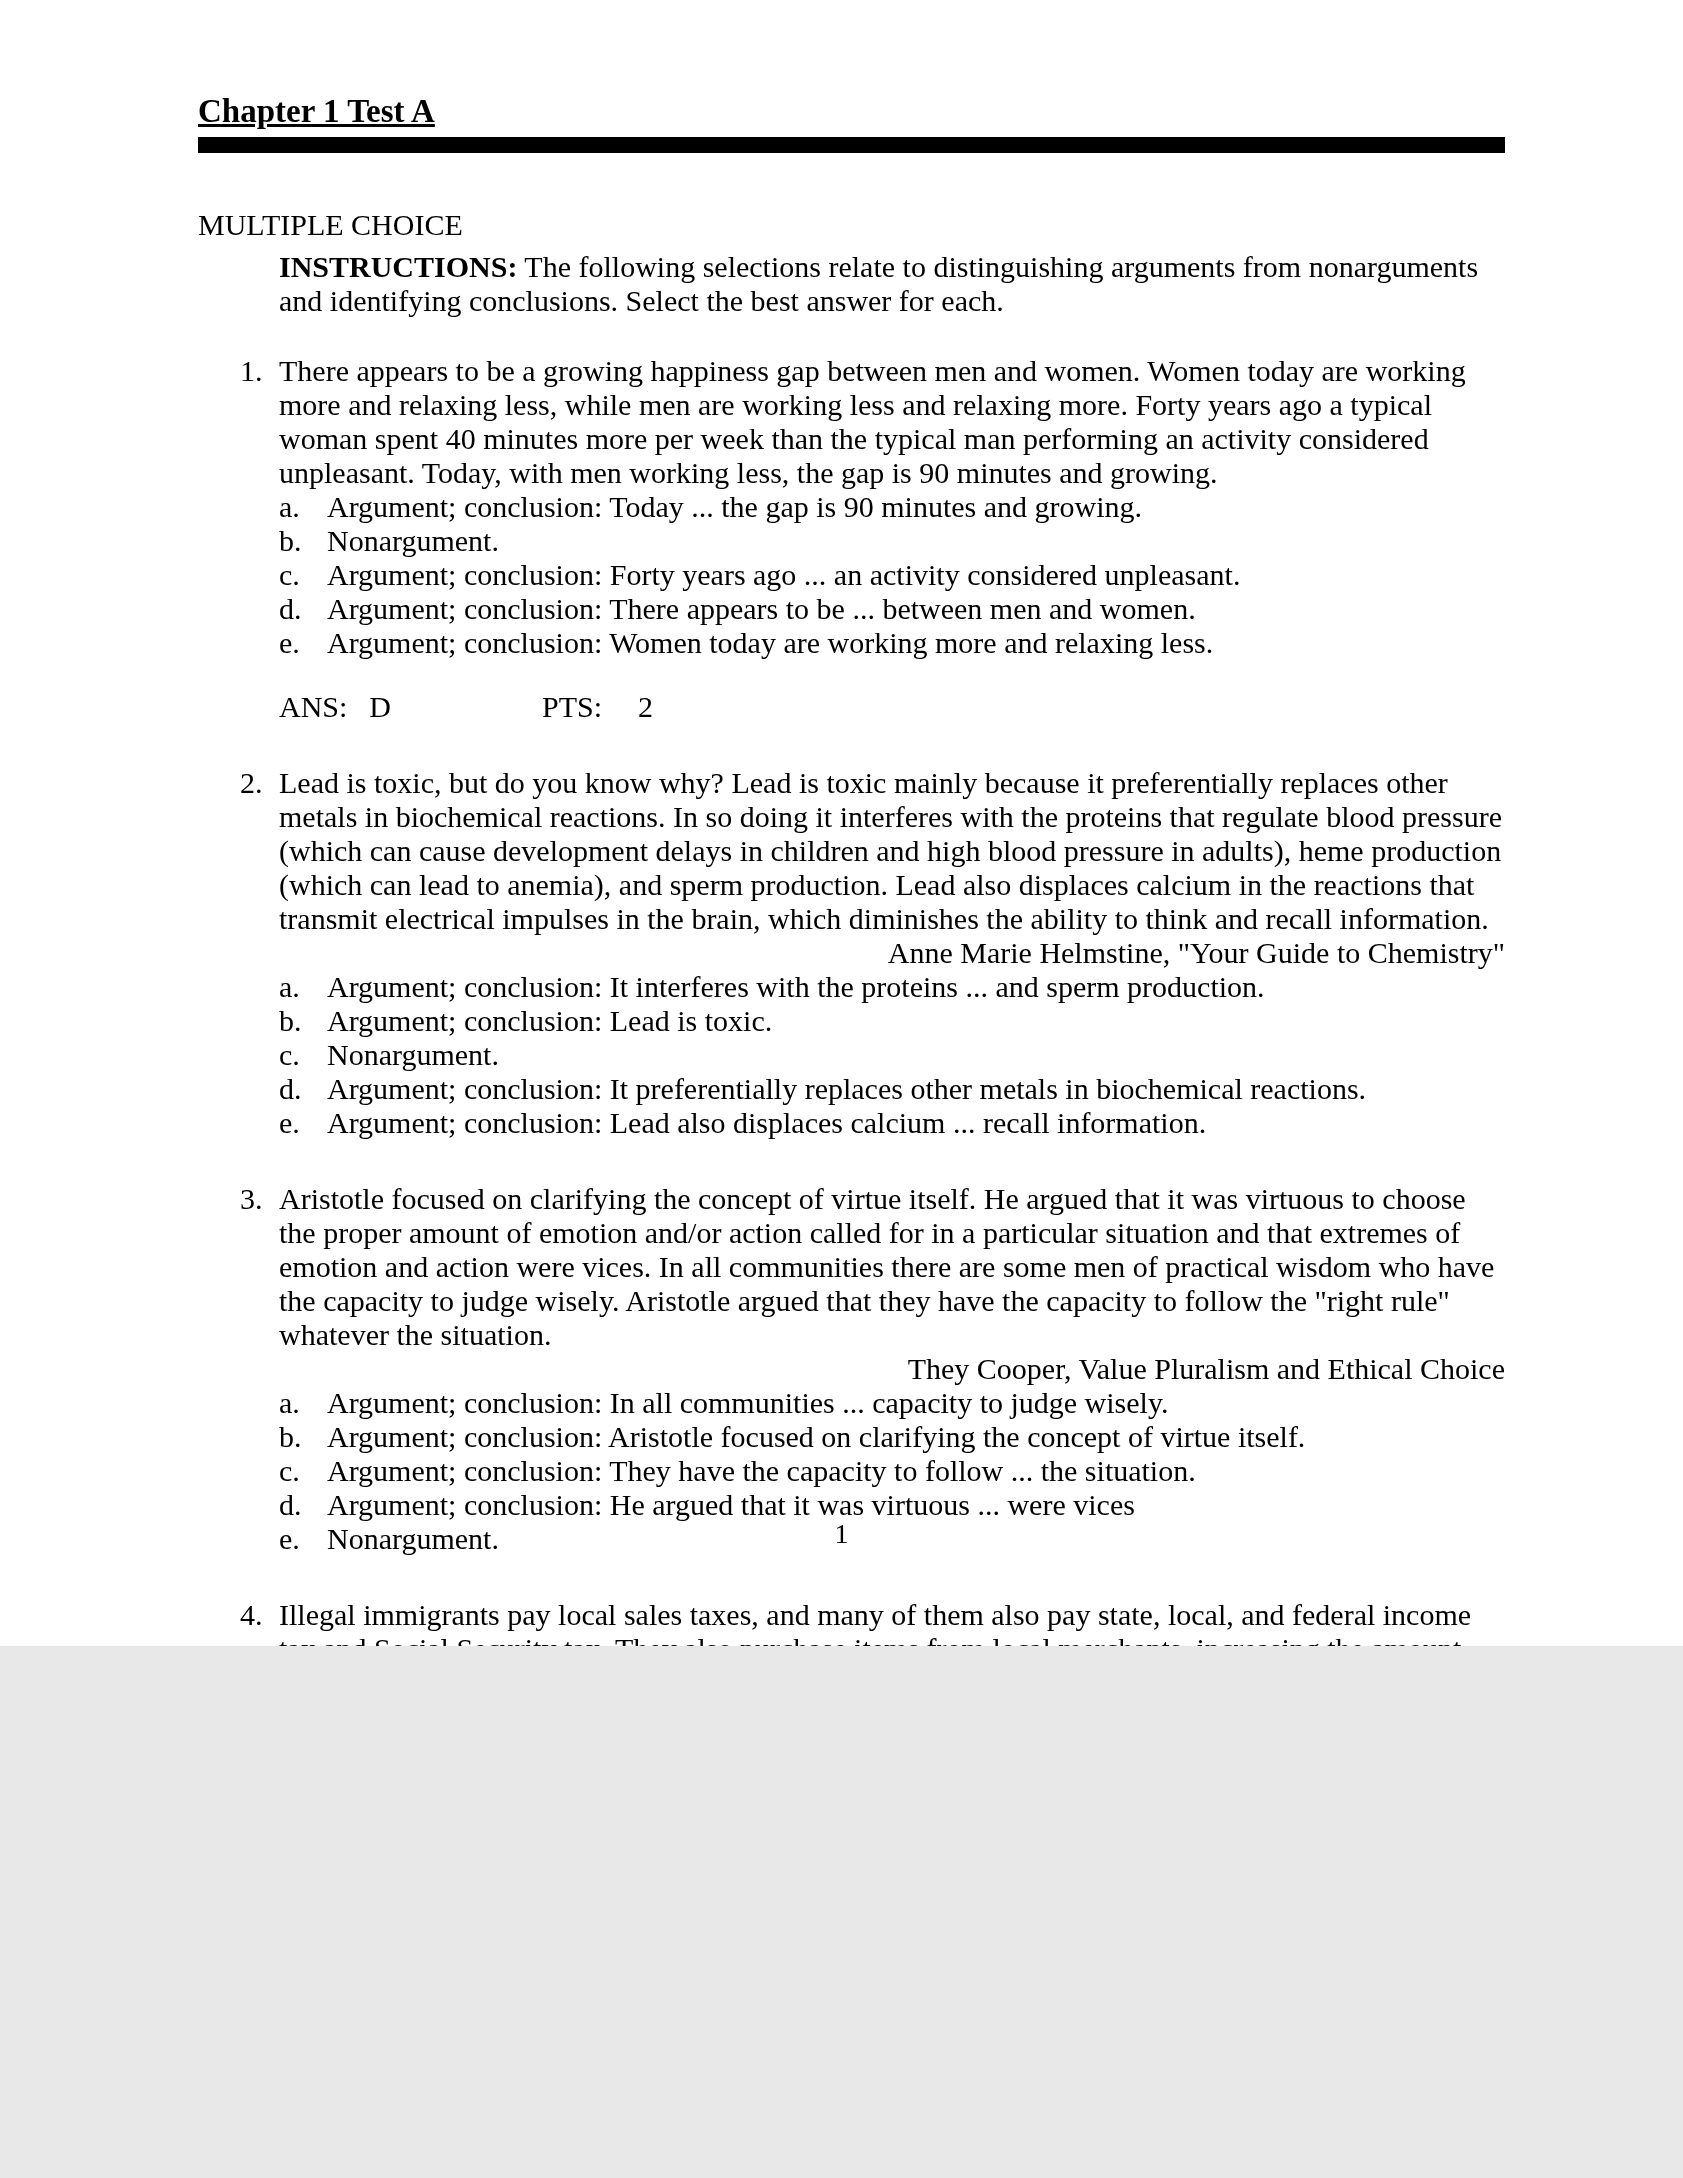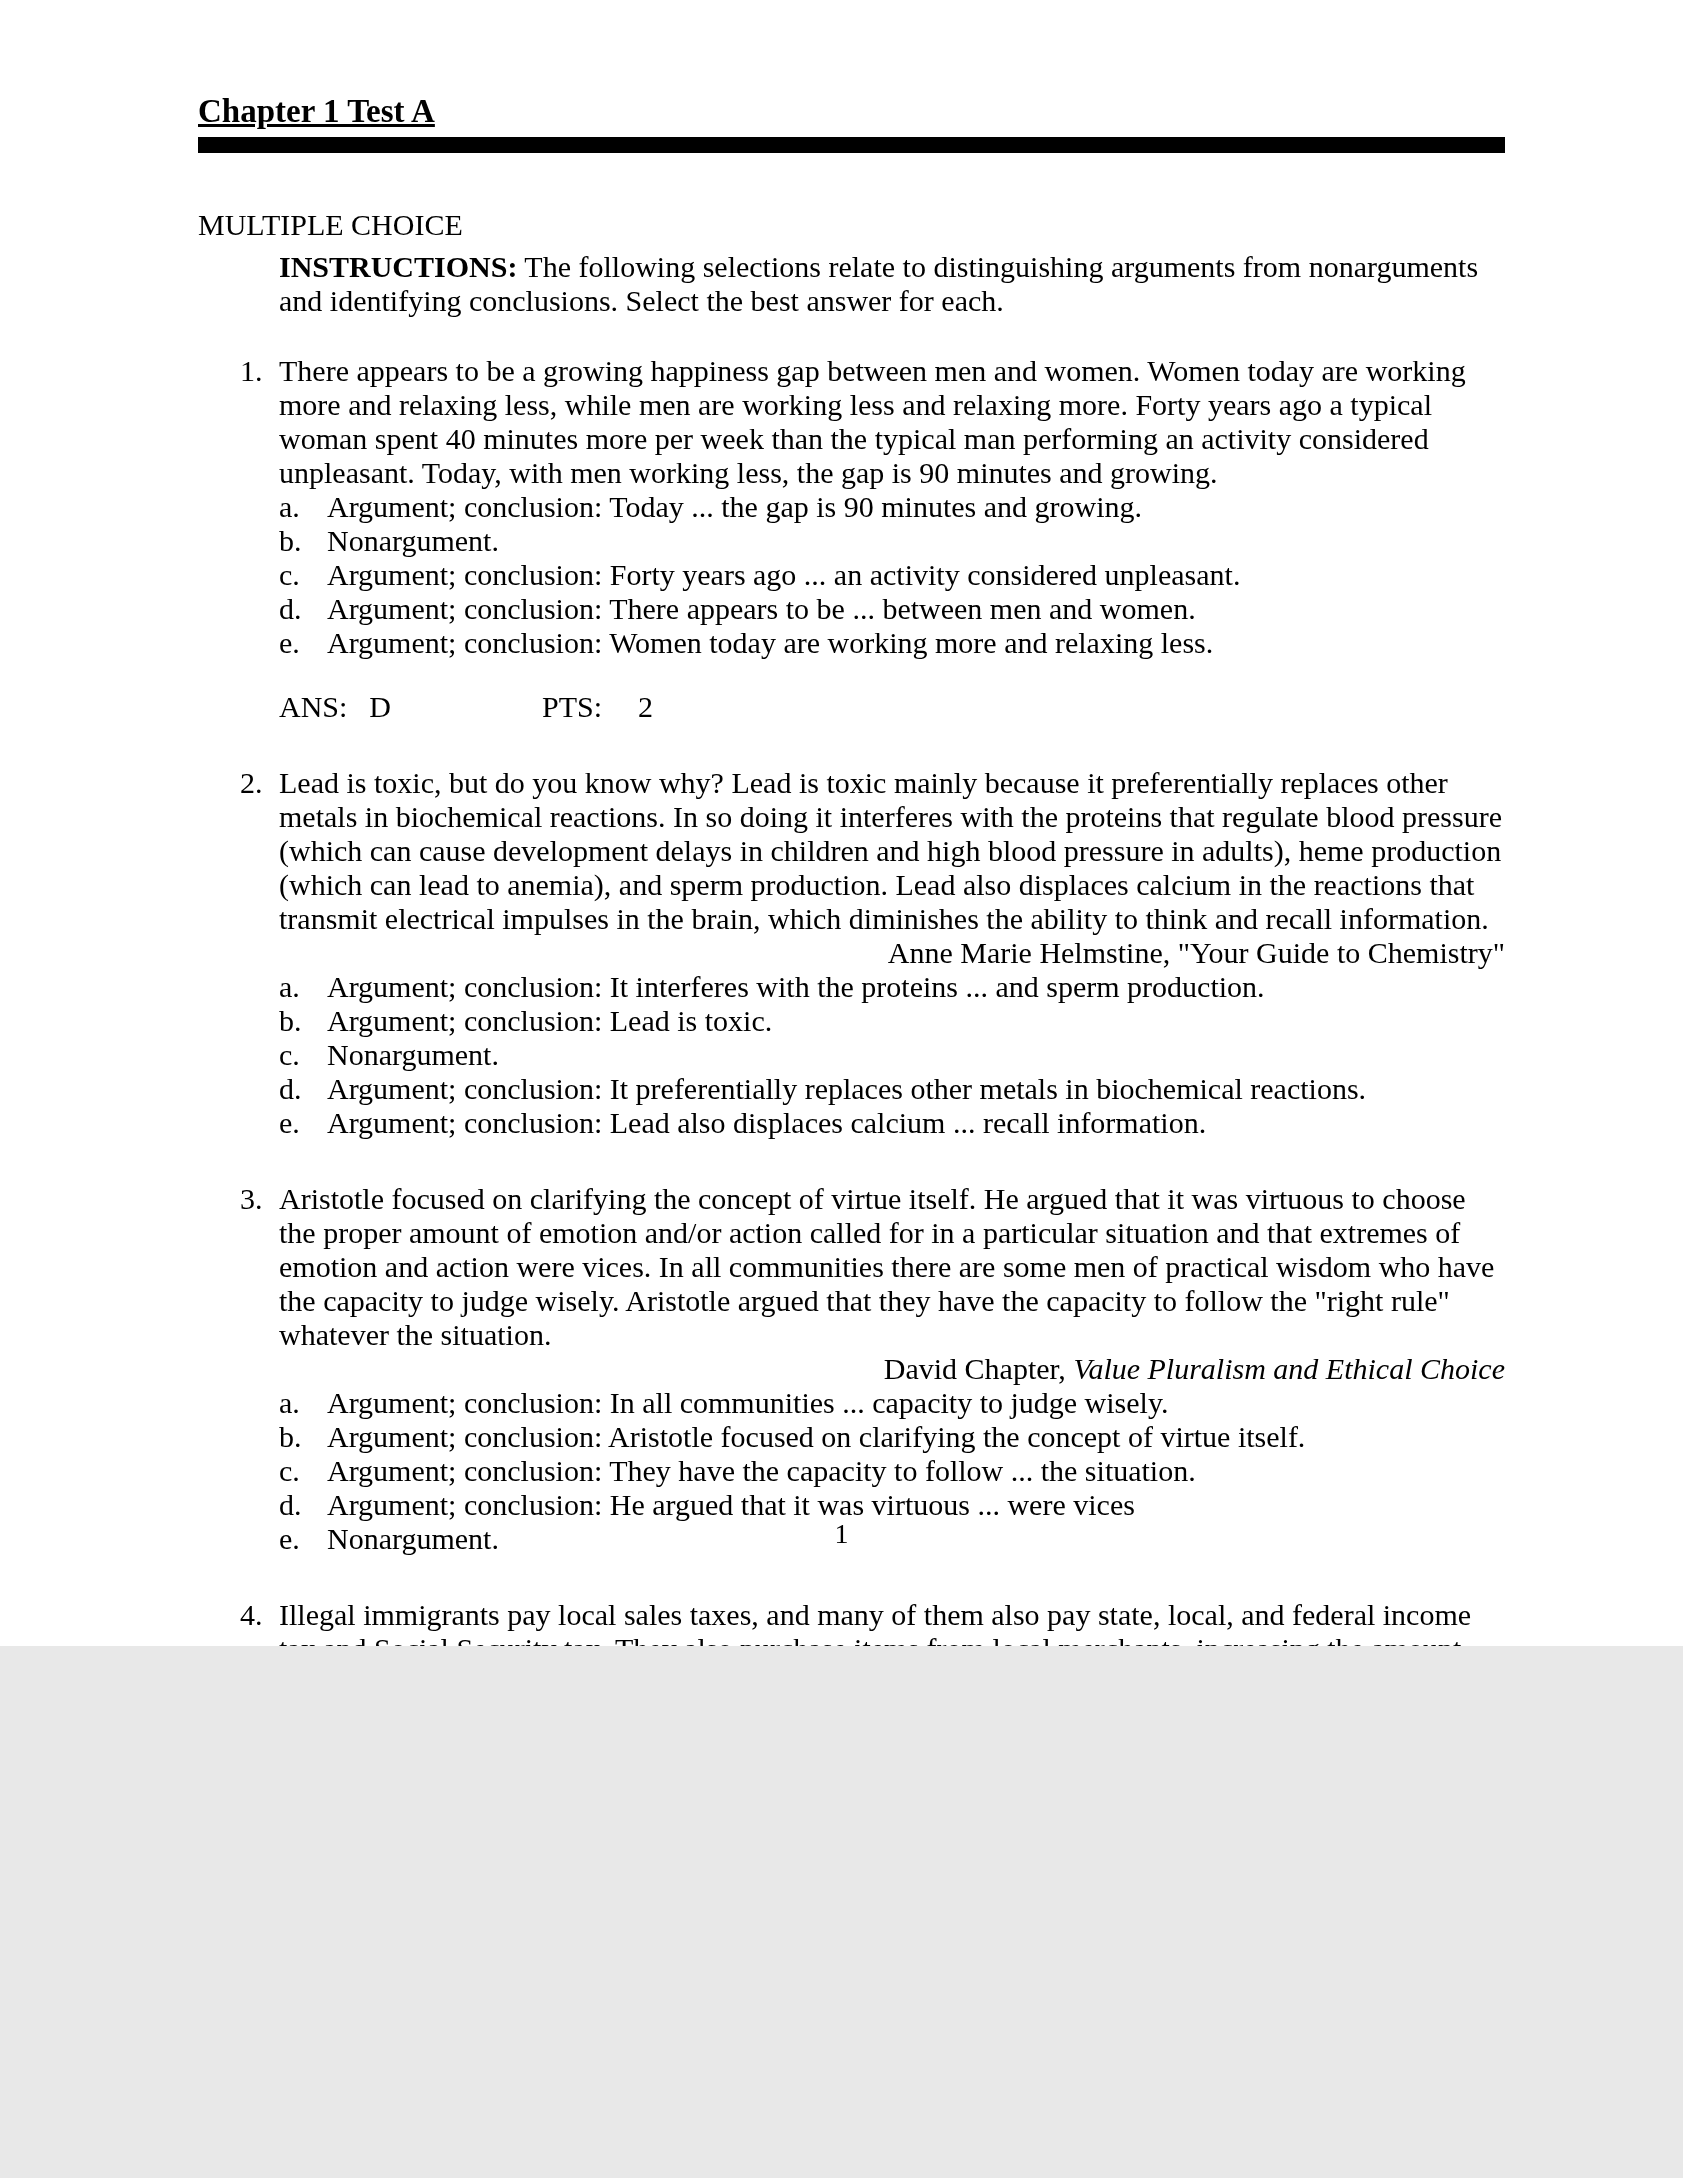--- a/index.html
+++ b/index.html
@@ -36,21 +36,21 @@
   .instructions {
     margin-left: 81px;
     margin-bottom: 36px;
   }
   .instructions .label { font-weight: 700; }
   .question { margin-bottom: 42px; }
   .q-row { display: flex; }
   .q-num { flex: 0 0 81px; padding-left: 42px; }
   .q-body { flex: 1 1 auto; min-width: 0; }
   .attribution { text-align: right; }
-  .attr-italic { font-style: italic; }
+  .attr-italic { }
   .opt { display: flex; }
   .opt-letter { flex: 0 0 48px; }
   .opt-text { flex: 1 1 auto; }
   .ans-line { margin-top: 30px; }
   .ans-field { display: inline-block; min-width: 263px; }
   .ans-value { margin-left: 22px; }
   .pts-value { margin-left: 36px; }
   .footer-page-num {
     position: absolute;
     left: 0;
@@ -136,21 +136,21 @@
         </div>
       </div>
     </div>
   </div>
 
   <div class="question">
     <div class="q-row">
       <span class="q-num">3.</span>
       <div class="q-body">
         <div class="stem">Aristotle focused on clarifying the concept of virtue itself. He argued that it was virtuous to choose the proper amount of emotion and/or action called for in a particular situation and that extremes of emotion and action were vices. In all communities there are some men of practical wisdom who have the capacity to judge wisely. Aristotle argued that they have the capacity to follow the "right rule" whatever the situation.</div>
-        <div class="attribution"><span>David Chapter, </span><span class="attr-italic">Value Pluralism and Ethical Choice</span></div>
+        <div class="attribution"><span>They Cooper, </span><span class="attr-italic">Value Pluralism and Ethical Choice</span></div>
         <div class="options">
           <div class="opt">
             <span class="opt-letter">a.</span>
             <span class="opt-text">Argument; conclusion: In all communities ... capacity to judge wisely.</span>
           </div>
           <div class="opt">
             <span class="opt-letter">b.</span>
             <span class="opt-text">Argument; conclusion: Aristotle focused on clarifying the concept of virtue itself.</span>
           </div>
           <div class="opt">

